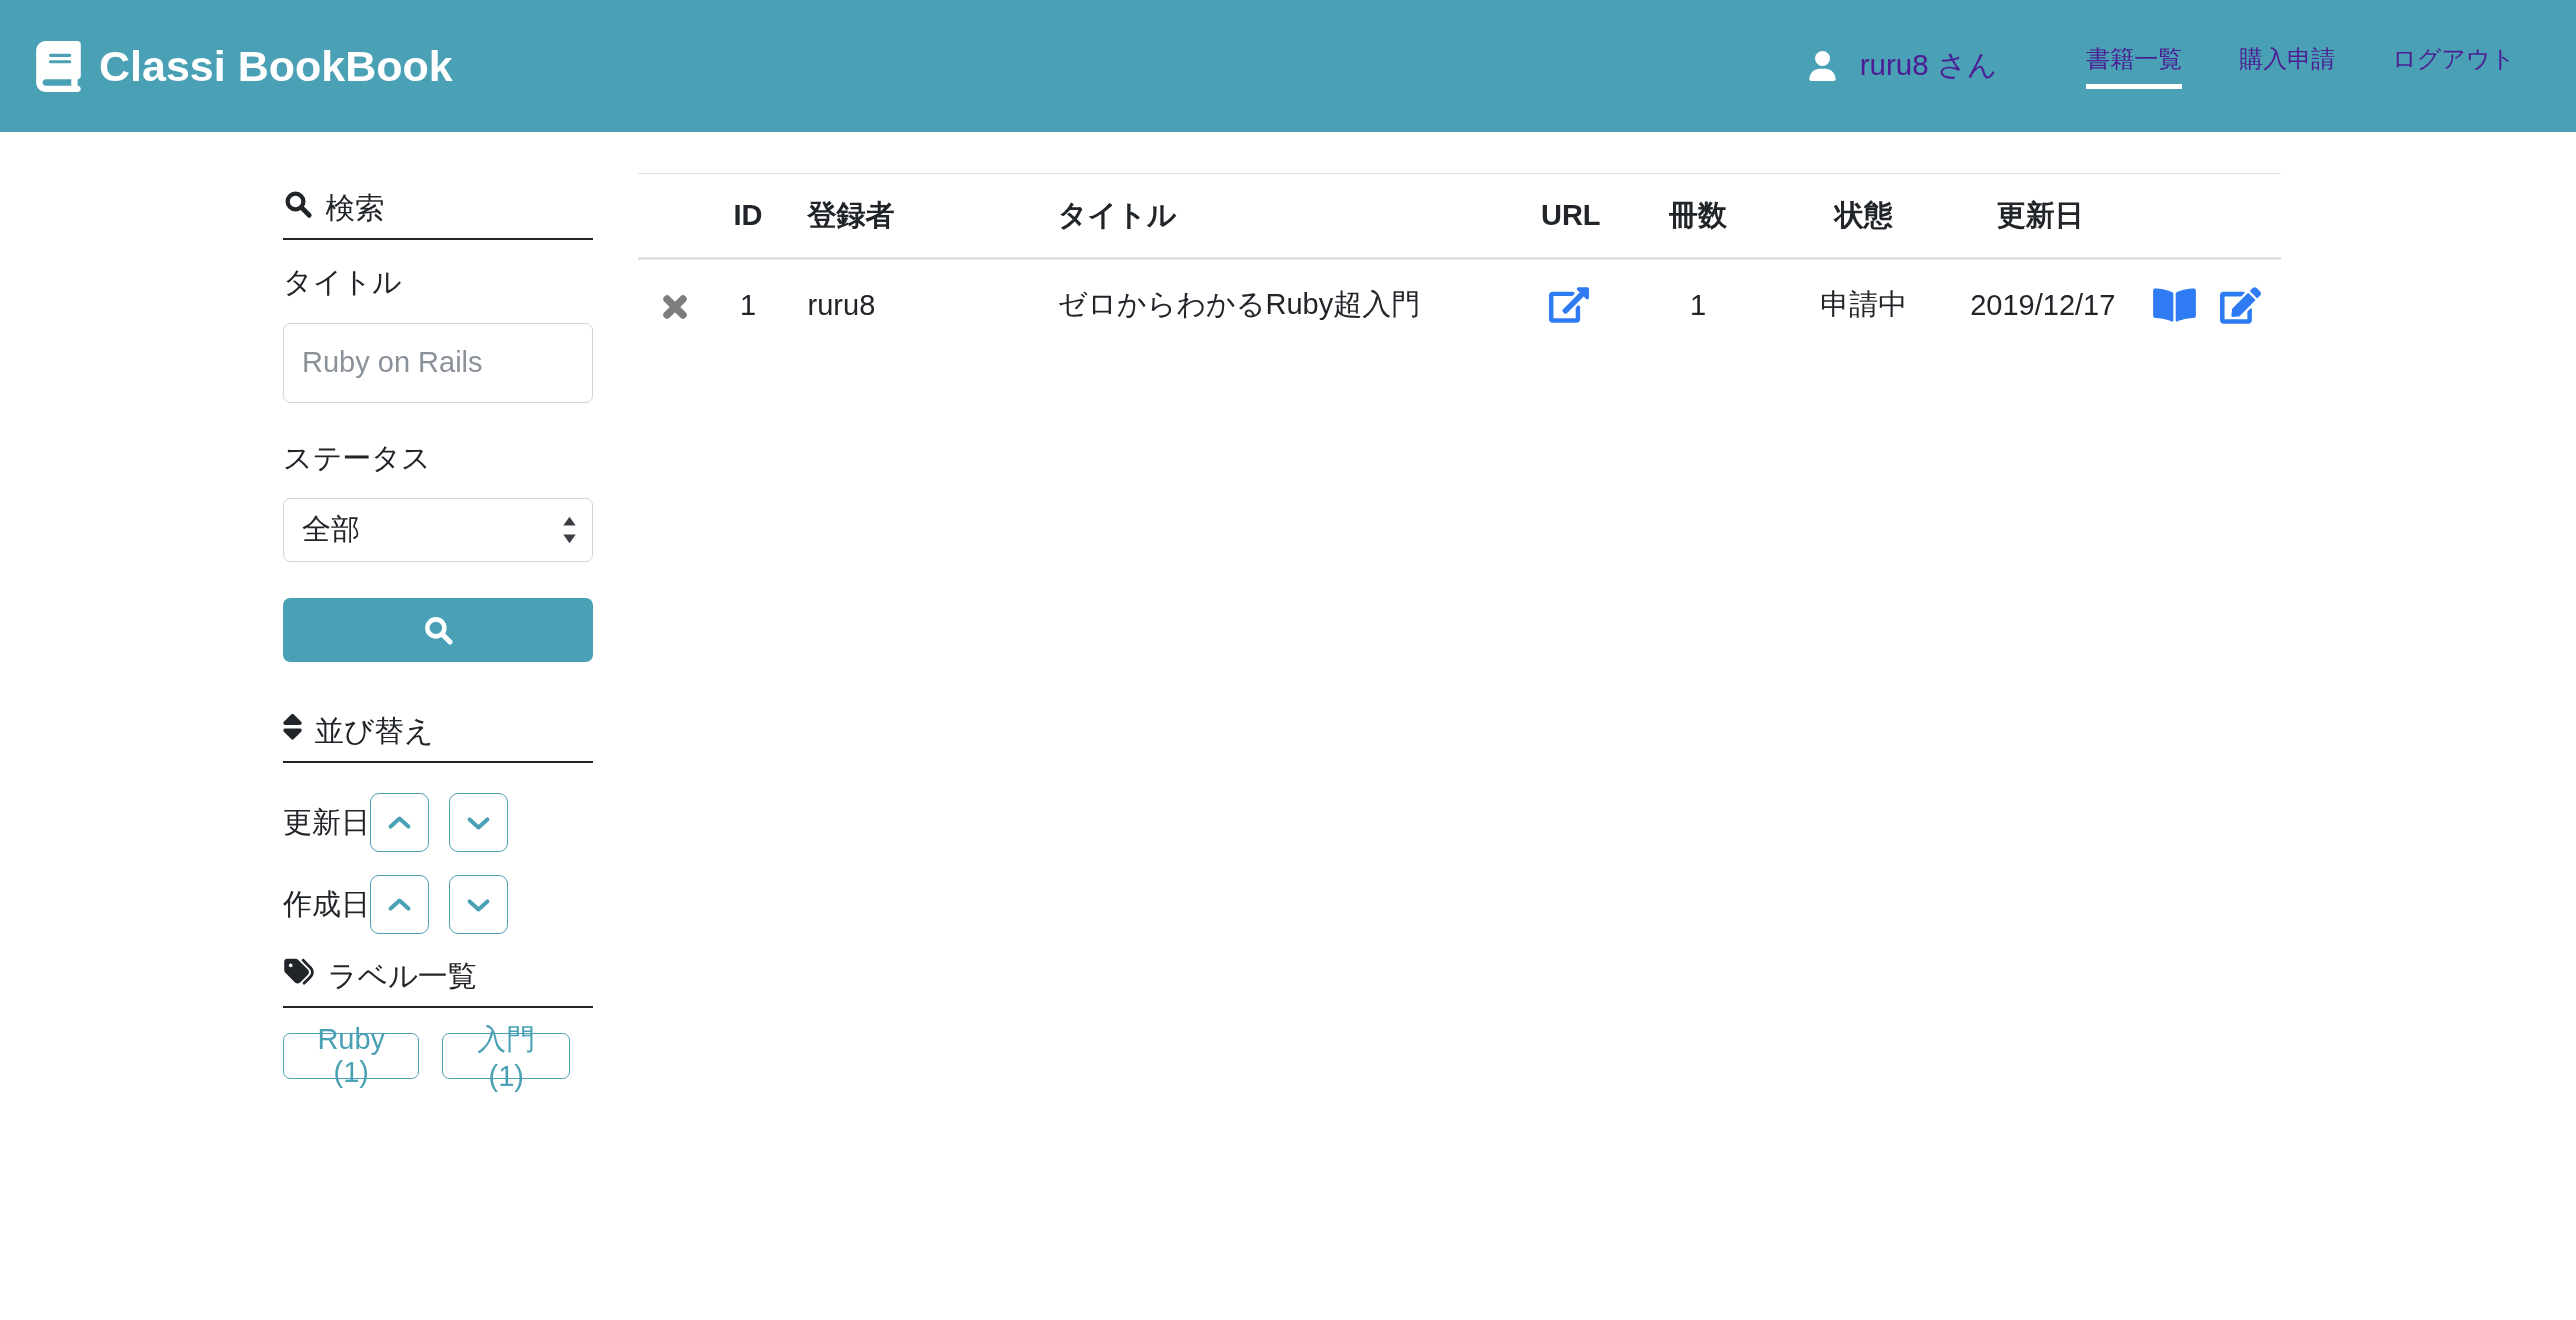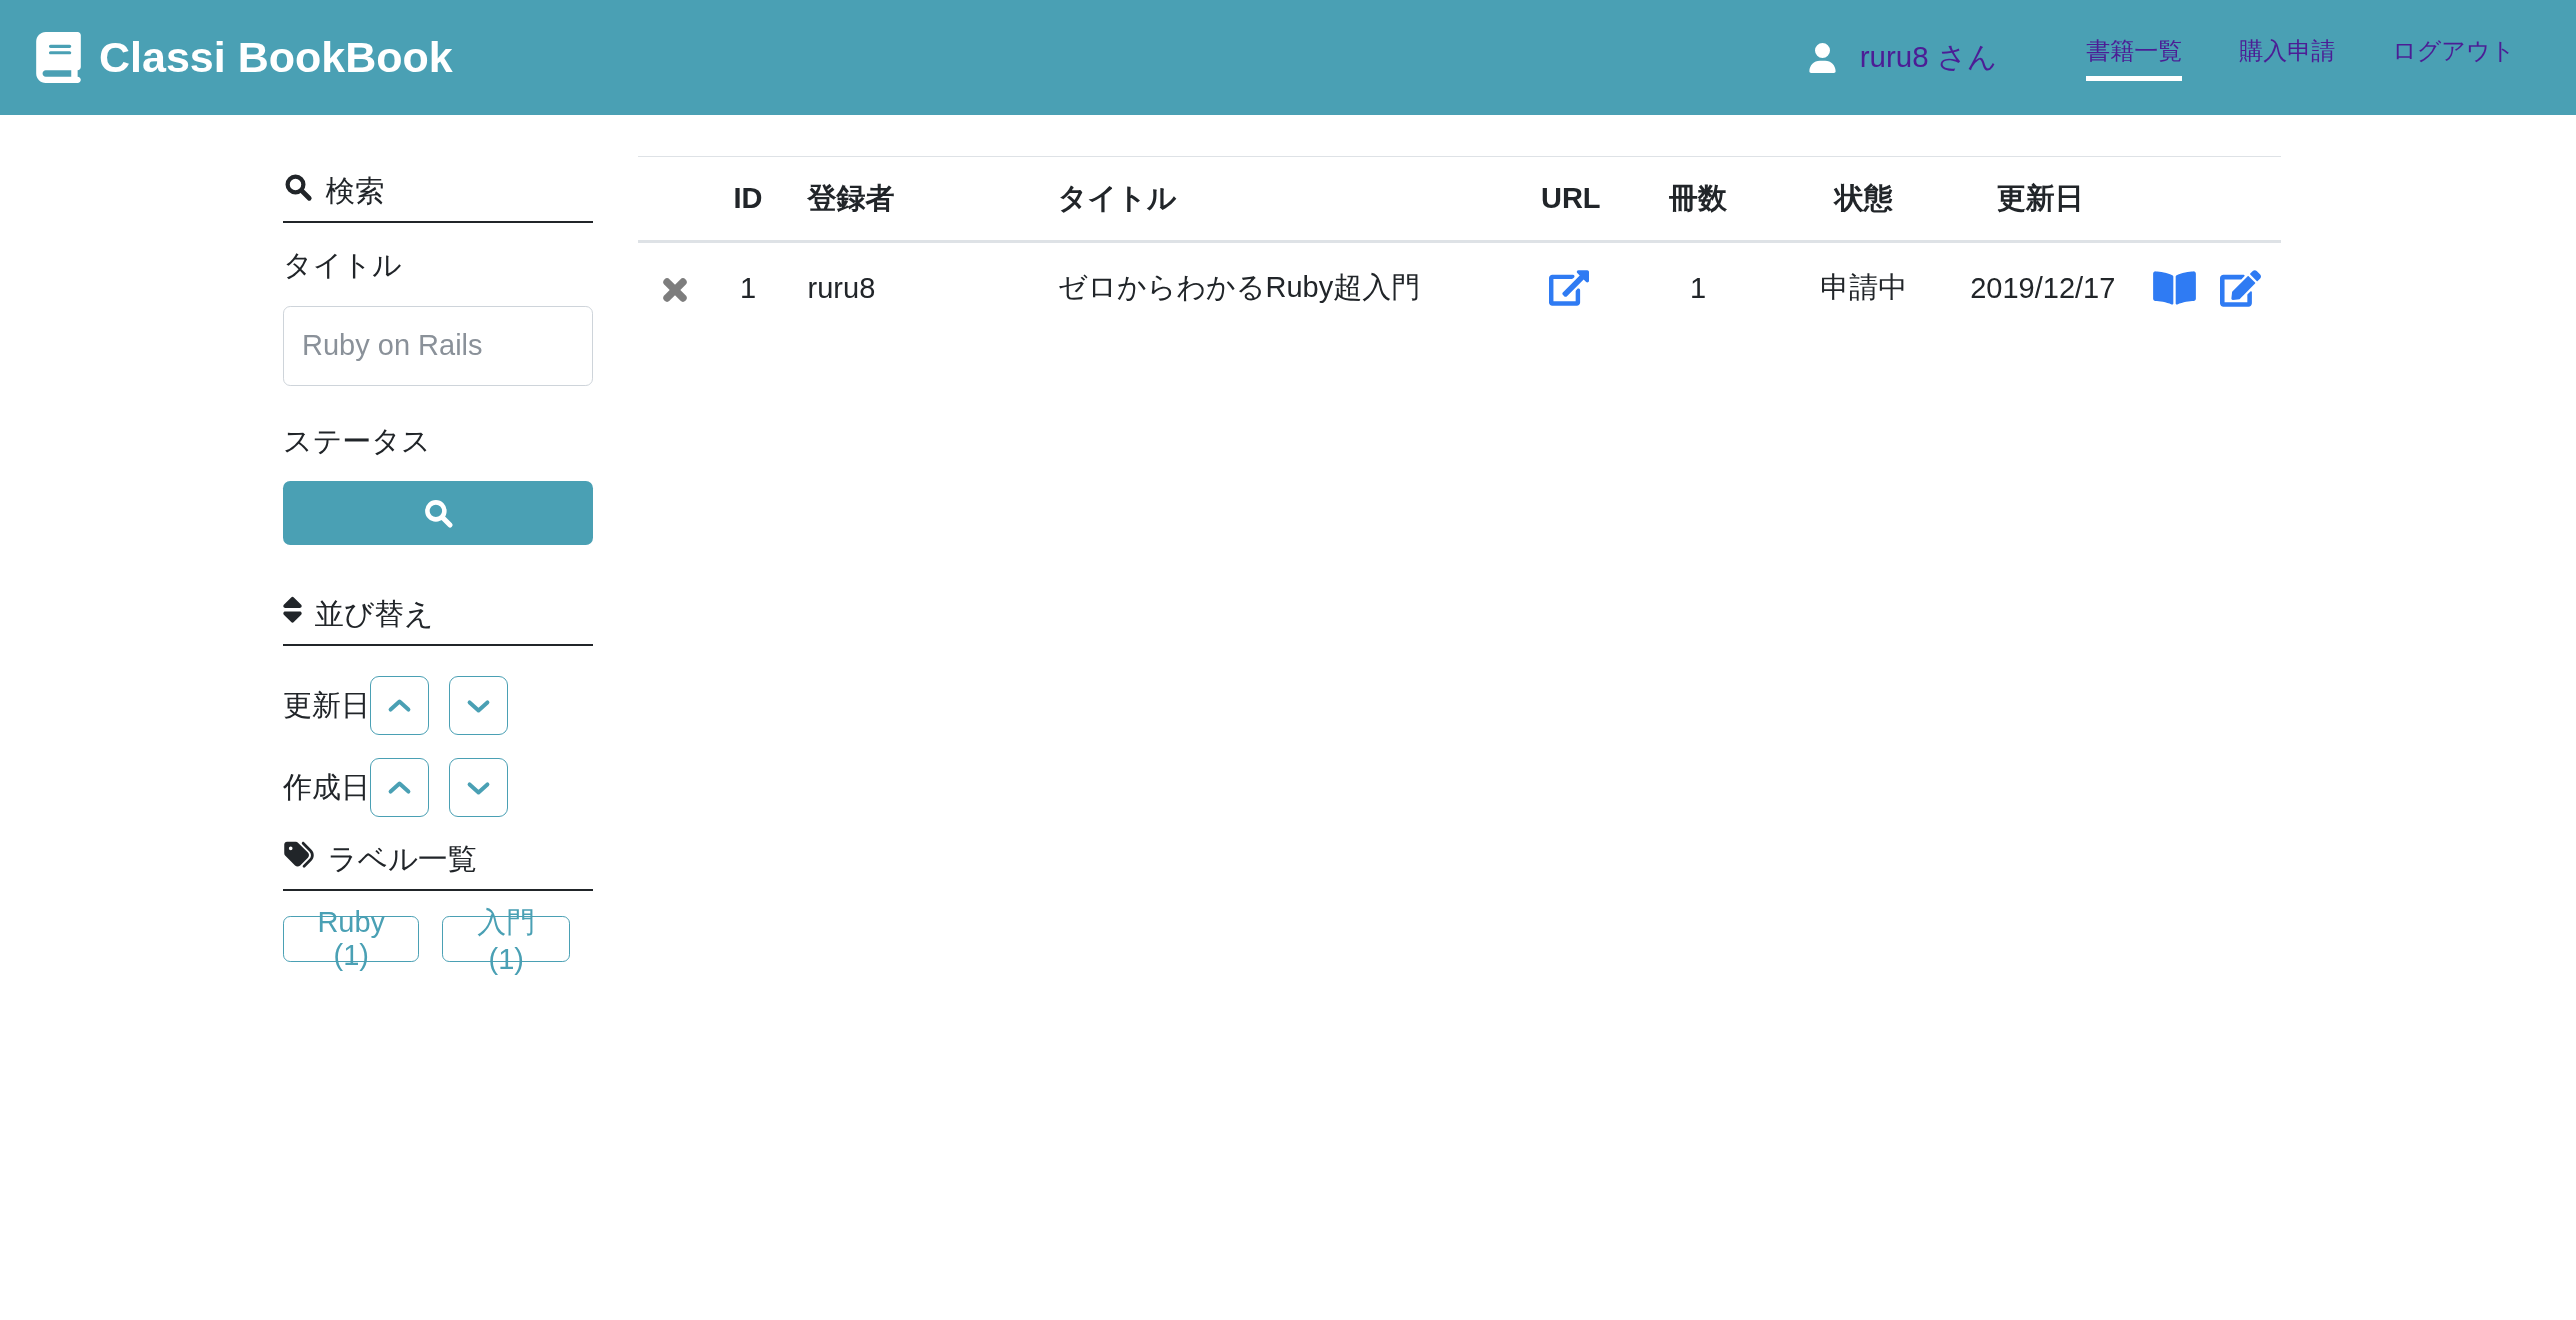--- a/index.html
+++ b/index.html
@@ -7,21 +7,21 @@
   body {
     font-family: "Liberation Sans", "DejaVu Sans", sans-serif;
     color: #212529;
     font-size: 29px;
     overflow: hidden;
   }
   a { text-decoration: none; }
 
   
   .navbar {
-    height: 115px;
+    height: 132px;
     background: #4aa0b4;
     display: flex;
     align-items: center;
     justify-content: space-between;
     padding: 0 61px 0 36px;
   }
   .brand {
     display: flex;
     align-items: center;
     gap: 18px;
@@ -204,20 +204,29 @@
           <line x1="15" y1="15" x2="21" y2="21" stroke="#212529" stroke-width="3.8" stroke-linecap="round"></line>
         </svg>
       </span>
       <span>検索</span>
     </div>
 
     <label class="field-label">タイトル</label>
     <input class="title-input" type="text" placeholder="Ruby on Rails" style="">
 
     <label class="field-label">ステータス</label>
+    <div class="status-select">
+      <span>全部</span>
+      <span>
+        <svg width="17" height="32" viewBox="0 0 19 36" fill="#3b3f45">
+          <path d="M9.5 3 L16.5 13 H2.5 Z"></path>
+          <path d="M9.5 33 L2.5 23 H16.5 Z"></path>
+        </svg>
+      </span>
+    </div>
 
     <button class="search-btn">
       <span>
         <svg width="34" height="34" viewBox="0 0 24 24">
           <circle cx="10.5" cy="10.5" r="6" fill="none" stroke="#ffffff" stroke-width="3.2"></circle>
           <line x1="15.2" y1="15.2" x2="20.5" y2="20.5" stroke="#ffffff" stroke-width="3.6" stroke-linecap="round"></line>
         </svg>
       </span>
     </button>
 

